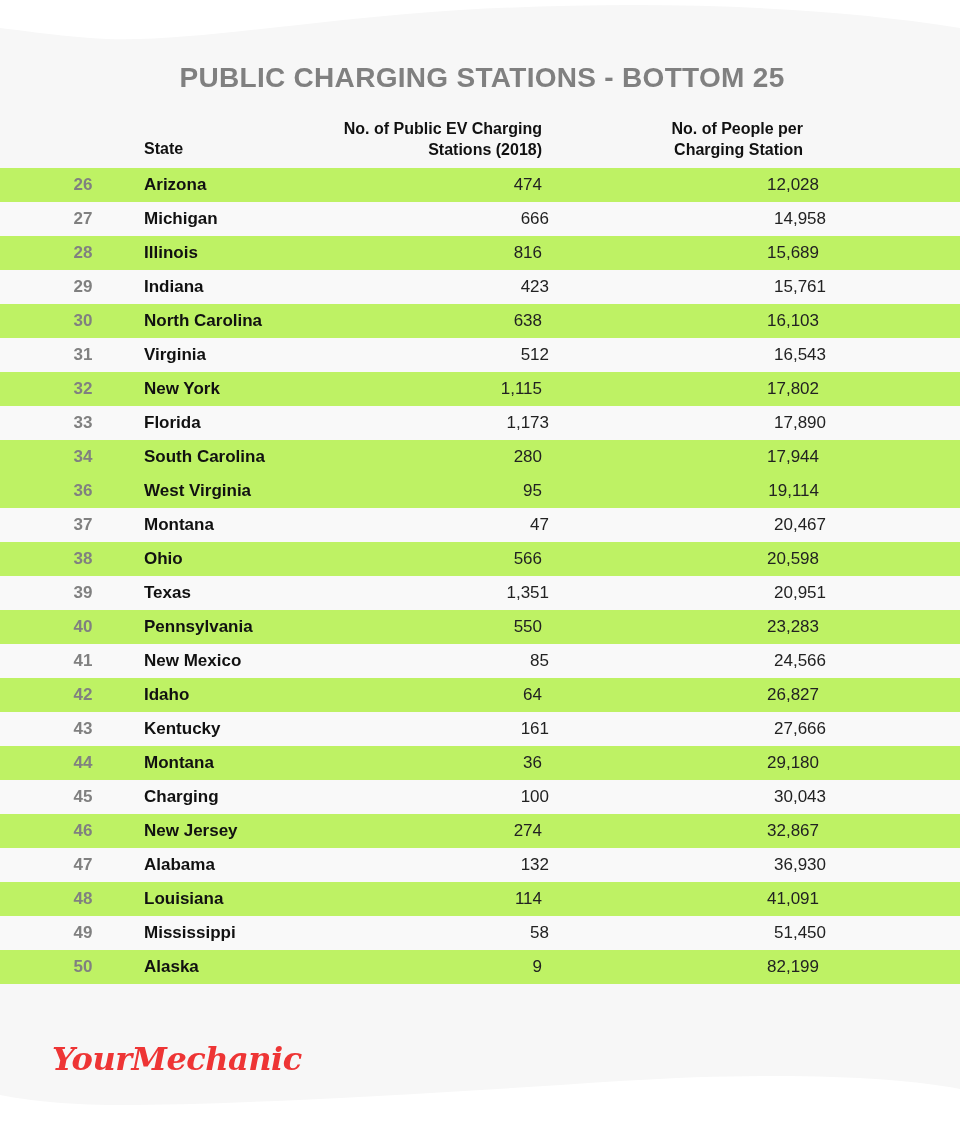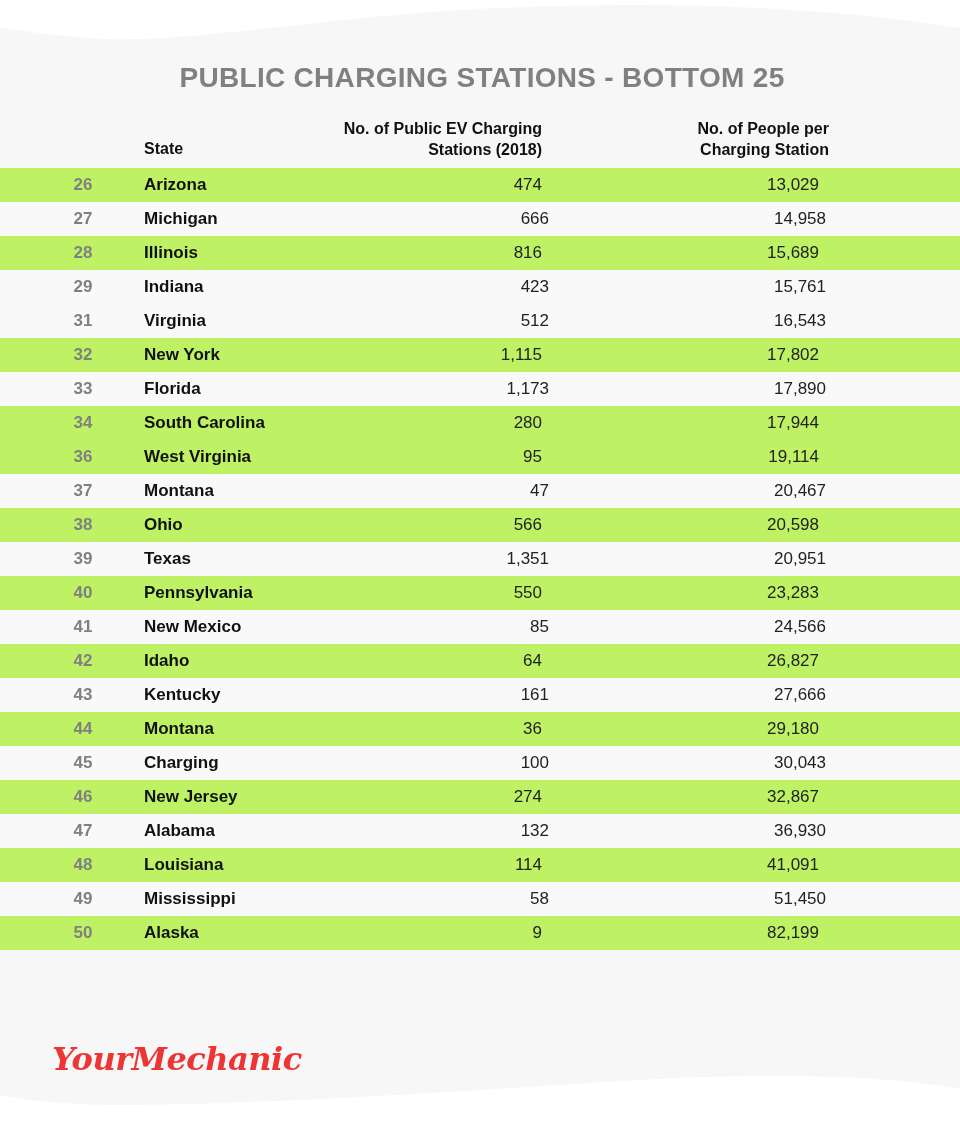--- a/index.html
+++ b/index.html
@@ -18,21 +18,21 @@
       position: absolute; top: 62px; left: 2px; width: 960px;
       text-align: center; font-size: 28px; font-weight: bold;
       color: #808080; letter-spacing: 0.3px;
     }
     .header {
       position: absolute; top: 118px; left: 0; width: 960px; height: 44px;
       font-size: 16px; font-weight: bold; color: #111;
     }
     .h-state { position: absolute; left: 144px; top: 22px; }
     .h-stations { position: absolute; right: 418px; top: 0; text-align: right; line-height: 21px; }
-    .h-people { position: absolute; right: 131px; top: 0; text-align: right; line-height: 21px; }
+    .h-people { position: absolute; right: 157px; top: 0; text-align: right; line-height: 21px; }
     .table { position: absolute; top: 168px; left: 0; width: 960px; }
     .row { position: relative; height: 34px; width: 960px; }
     .row.pink { background: #bef264; }
     .row.white { background: #f9f9f9; padding-left: 7px; }
     .row span { position: absolute; top: 8px; font-size: 17px; line-height: 18px; }
     .rank { left: 66px; width: 34px; text-align: center; color: #808080; font-weight: bold; }
     .state { left: 144px; color: #111; font-weight: bold; }
     .stations { right: 418px; text-align: right; color: #222; }
     .people { right: 141px; text-align: right; color: #222; }
     .logo {
@@ -60,40 +60,46 @@
     <div>No. of People per</div>
     <div>Charging Station</div>
   </div>
 </div>
 
 <div class="table" id="table">
     <div class="row pink">
       <span class="rank">26</span>
       <span class="state">Arizona</span>
       <span class="stations">474</span>
-      <span class="people">13,029</span>
+      <span class="people">12,028</span>
     </div>
     <div class="row white">
       <span class="rank">27</span>
       <span class="state">Michigan</span>
       <span class="stations">666</span>
       <span class="people">14,958</span>
     </div>
     <div class="row pink">
       <span class="rank">28</span>
       <span class="state">Illinois</span>
       <span class="stations">816</span>
       <span class="people">15,689</span>
     </div>
     <div class="row white">
       <span class="rank">29</span>
       <span class="state">Indiana</span>
       <span class="stations">423</span>
       <span class="people">15,761</span>
     </div>
+    <div class="row pink">
+      <span class="rank">30</span>
+      <span class="state">North Carolina</span>
+      <span class="stations">638</span>
+      <span class="people">16,103</span>
+    </div>
     <div class="row white">
       <span class="rank">31</span>
       <span class="state">Virginia</span>
       <span class="stations">512</span>
       <span class="people">16,543</span>
     </div>
     <div class="row pink">
       <span class="rank">32</span>
       <span class="state">New York</span>
       <span class="stations">1,115</span>

